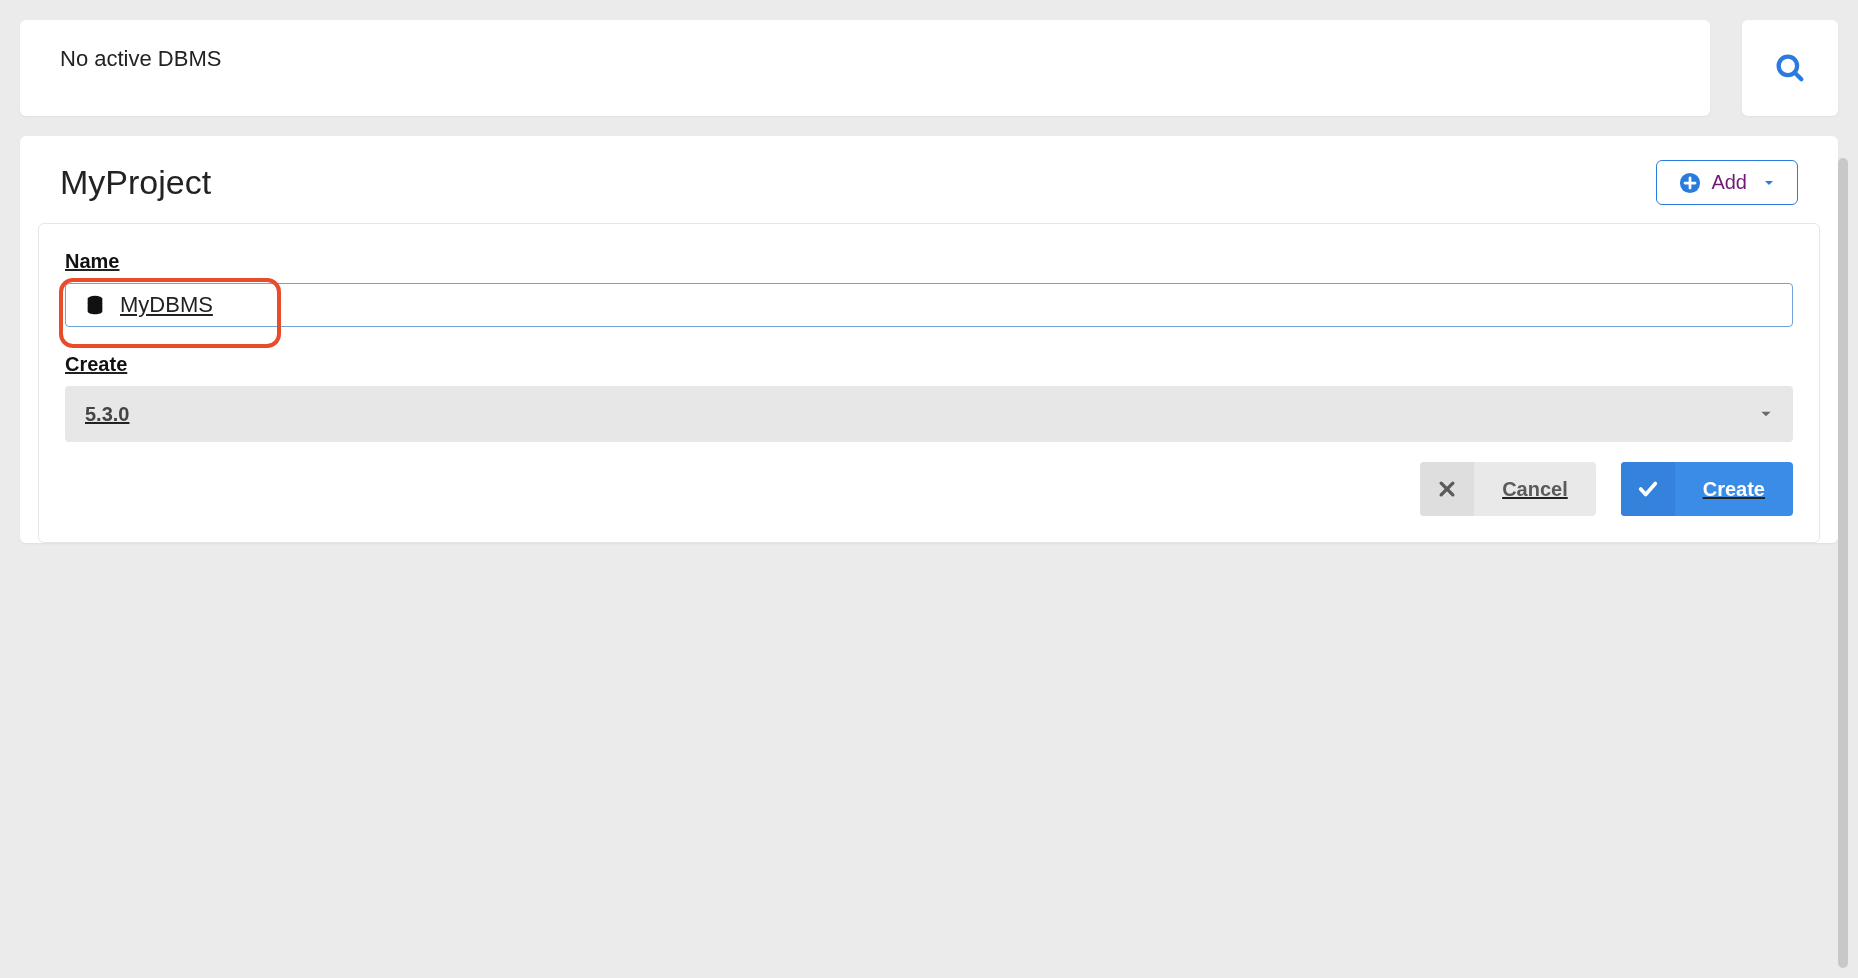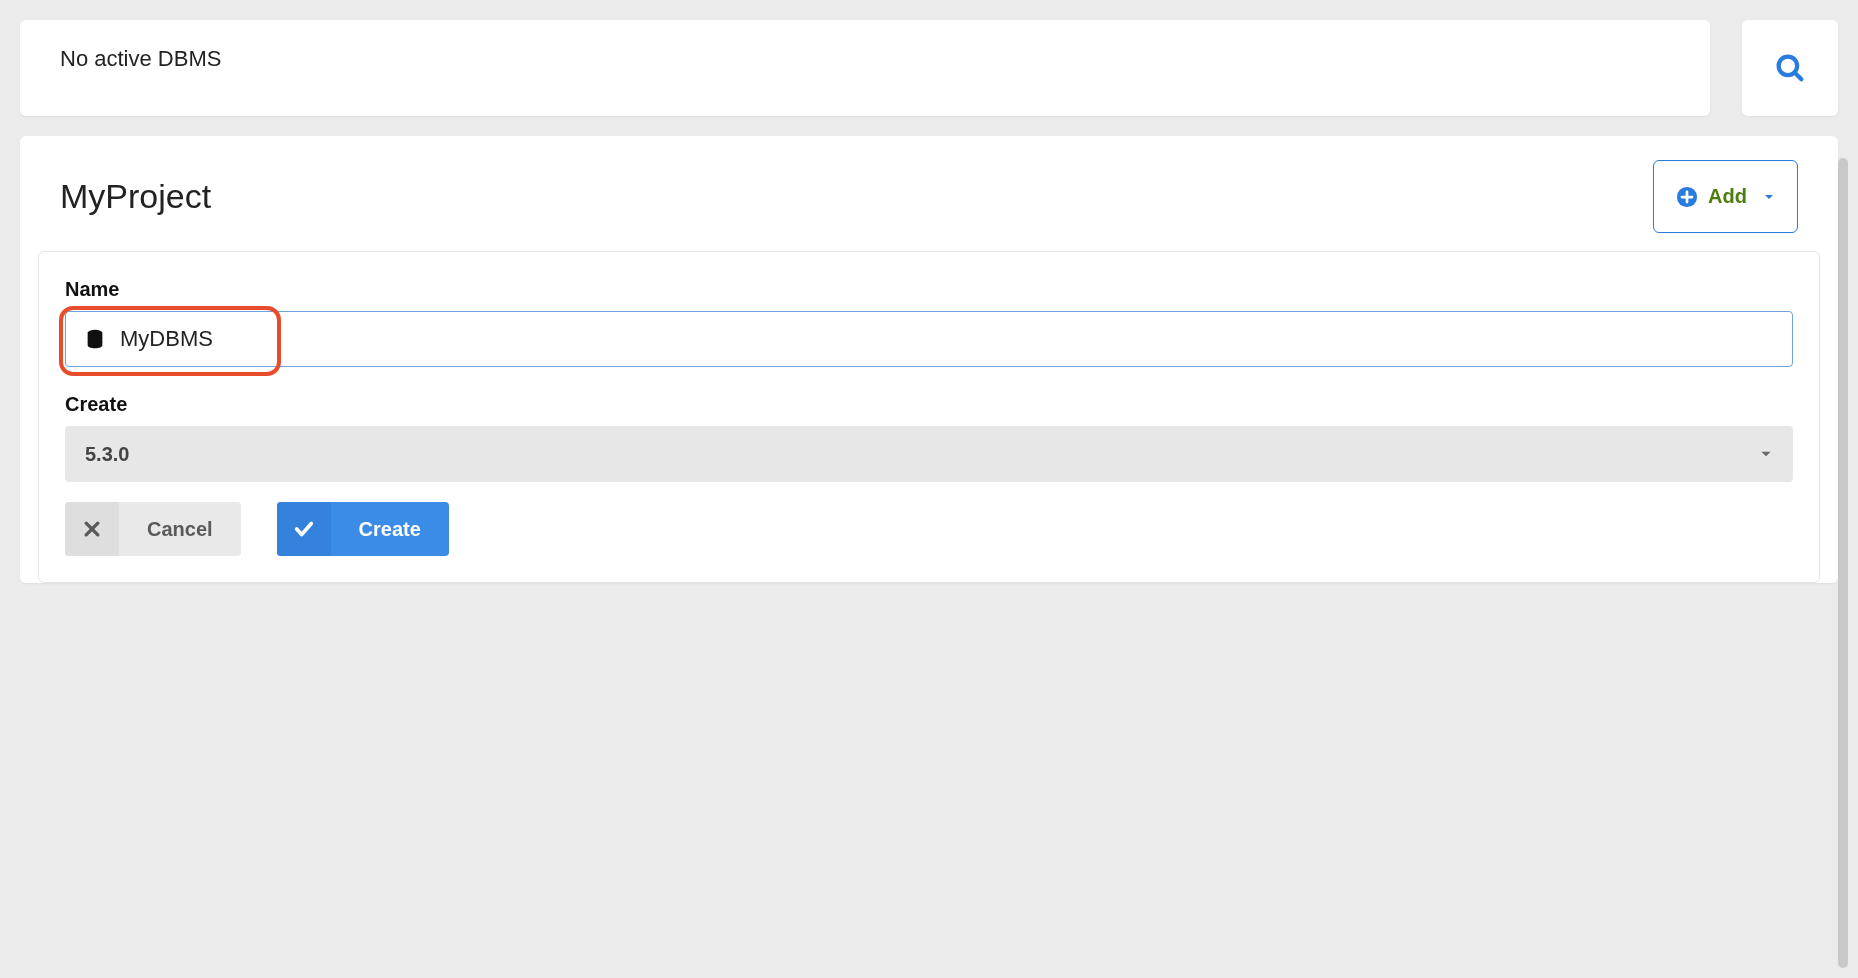--- a/index.html
+++ b/index.html
@@ -31,51 +31,52 @@
       box-shadow: 0 1px 2px rgba(0,0,0,0.05);
       padding: 0;
     }
     .project-header {
       display: flex; align-items: center; justify-content: space-between;
       padding: 24px 40px 18px 40px;
     }
     .project-title { font-size: 34px; font-weight: 500; color: #222; text-align: center; }
     .add-button {
       display: flex; align-items: center; gap: 10px;
-      background: #fff; color: #4d7c0f;
+      background: #fff; color: #701a75;
       border: 1.5px solid #2a7bde; border-radius: 6px;
-      padding: 24px 22px; font-size: 20px; font-weight: 700;
+      padding: 10px 22px; font-size: 20px; font-weight: 400;
       cursor: pointer;
     }
     .inner-panel {
       margin: 0 18px 22px 18px;
       border: 1px solid #e6e6e6; border-radius: 6px;
       padding: 26px;
+      text-decoration: underline;
     }
     .field-label { font-size: 20px; font-weight: 700; color: #111; margin-bottom: 10px; }
     .field-block { margin-bottom: 26px; }
     .input-wrap {
       display: flex; align-items: center; gap: 14px;
       border: 1px solid #cfd6dd; border-radius: 4px;
-      padding: 0 18px; height: 56px; background: #fff;
+      padding: 0 18px; height: 44px; background: #fff;
     }
     .input-wrap.focused { border-color: #6fa3d9; }
     .input-wrap input {
       flex: 1; border: none; outline: none;
       font-size: 22px; color: #222; background: transparent;
       height: 100%;
     }
     .input-wrap input::placeholder { color: #bdbdbd; }
     .select-wrap {
       display: flex; align-items: center; justify-content: space-between;
       background: #e7e7e7; border-radius: 4px;
       padding: 0 20px; height: 56px; cursor: pointer;
     }
     .select-value { font-size: 20px; font-weight: 700; color: #444; }
-    .action-row { display: flex; justify-content: flex-start; gap: 36px; margin-top: 10px; }
+    .action-row { display: flex; justify-content: flex-end; gap: 25px; margin-top: 10px; }
     .btn {
       display: flex; align-items: center;
       border: none; border-radius: 4px;
       height: 54px; font-size: 20px; font-weight: 600;
       cursor: pointer; overflow: hidden;
     }
     .btn .icon-part {
       width: 54px; height: 100%;
       display: flex; align-items: center; justify-content: center;
     }

